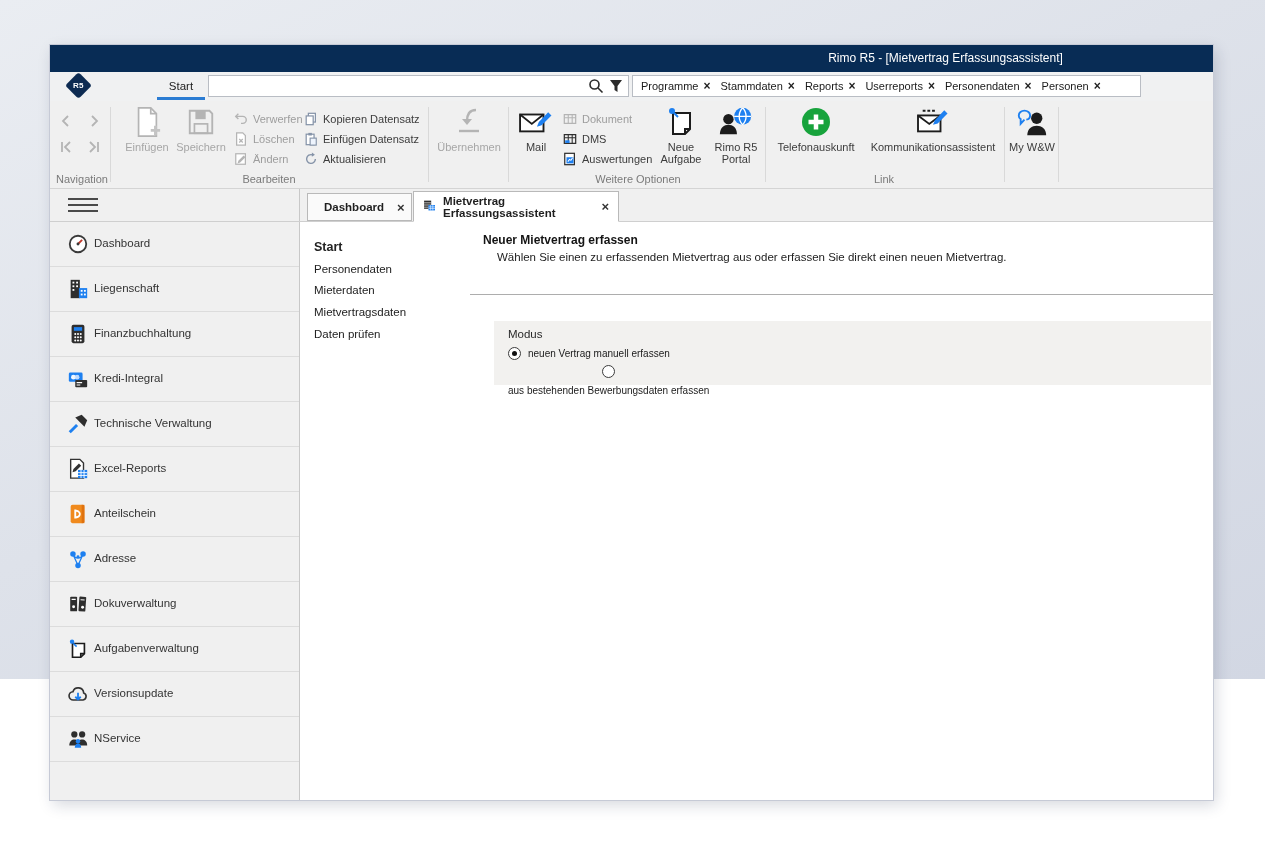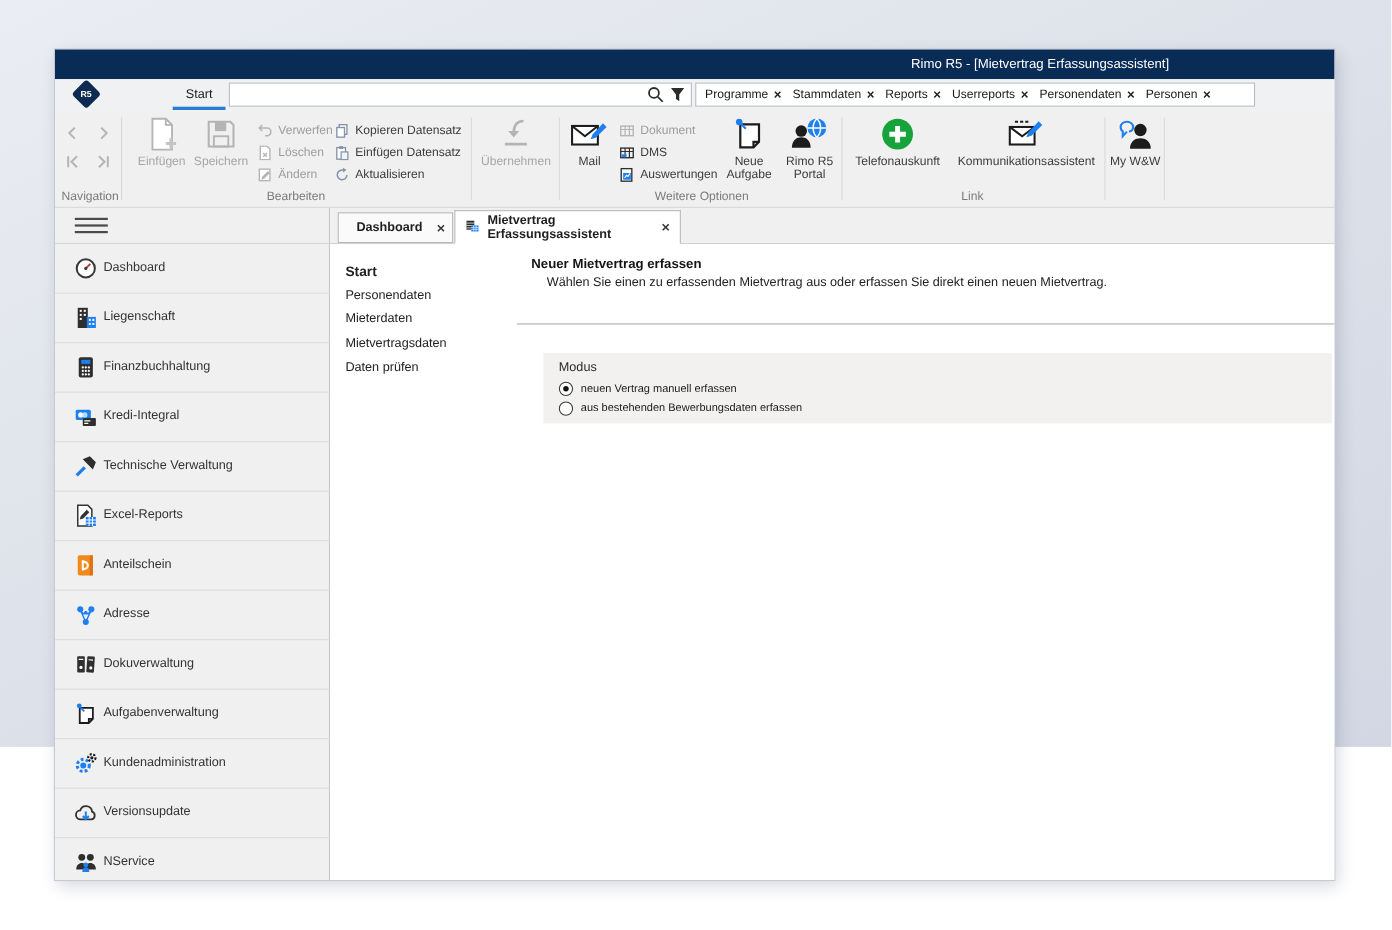--- a/index.html
+++ b/index.html
@@ -475,29 +475,20 @@
             <span class="icn"><svg viewBox="0 0 24 24">
                 <path d="M6 6h13v11l-4 4H6z" fill="#fff" stroke="#1c1c1c" stroke-width="1.8"></path>
                 <path d="M19 17h-4v4" fill="none" stroke="#1c1c1c" stroke-width="1.8"></path>
                 <circle cx="5.5" cy="4" r="2.4" fill="#1e80f0"></circle>
                 <path d="M7 6l3.5 3.5" stroke="#1e80f0" stroke-width="1.8"></path>
               </svg></span>
             <span class="lbl">Aufgabenverwaltung</span>
           </div>
           <div class="sitem">
             <span class="icn"><svg viewBox="0 0 24 24">
-                <circle cx="9.5" cy="14" r="6" fill="none" stroke="#1e80f0" stroke-width="3" stroke-dasharray="2.8 2.2"></circle>
-                <circle cx="9.5" cy="14" r="3" fill="#1e80f0"></circle>
-                <circle cx="18" cy="6.5" r="3.6" fill="none" stroke="#1c1c1c" stroke-width="2.2" stroke-dasharray="2 1.6"></circle>
-                <circle cx="18" cy="6.5" r="1.6" fill="#1c1c1c"></circle>
-              </svg></span>
-            <span class="lbl">Kundenadministration</span>
-          </div>
-          <div class="sitem">
-            <span class="icn"><svg viewBox="0 0 24 24">
                 <path d="M7 18.5a4.5 4.5 0 0 1-.5-9 6 6 0 0 1 11.7 1.3 4 4 0 0 1-.7 7.7z" fill="none" stroke="#333" stroke-width="1.8"></path>
                 <path d="M12 10.5v7M9 15l3 3 3-3" fill="none" stroke="#1e80f0" stroke-width="2"></path>
               </svg></span>
             <span class="lbl">Versionsupdate</span>
           </div>
           <div class="sitem">
             <span class="icn"><svg viewBox="0 0 24 24">
                 <circle cx="8" cy="7" r="3.4" fill="#2e2e2e"></circle>
                 <circle cx="16.5" cy="7" r="3.4" fill="#2e2e2e"></circle>
                 <path d="M2.5 19c0-4.5 2.8-6.5 5.5-6.5S13.5 14.5 13.5 19z" fill="#2e2e2e"></path>
@@ -519,21 +510,21 @@
         <div class="panel-title">Neuer Mietvertrag erfassen</div>
         <div class="panel-sub">Wählen Sie einen zu erfassenden Mietvertrag aus oder erfassen Sie direkt einen neuen Mietvertrag.</div>
         <div class="hsep"></div>
         <div class="modus">
           <div class="modus-label">Modus</div>
           <div id="modus-options">
               <div class="opt" style="top: 26px;">
                 <span class="radio sel"></span>
                 <span>neuen Vertrag manuell erfassen</span>
               </div>
-              <div class="opt" style="top: 44px;">
+              <div class="opt" style="top: 44px; flex-direction: column;">
                 <span class="radio"></span>
                 <span>aus bestehenden Bewerbungsdaten erfassen</span>
               </div>
             </div>
         </div>
       </div>
     </div>
 
   </div>
 </div>

